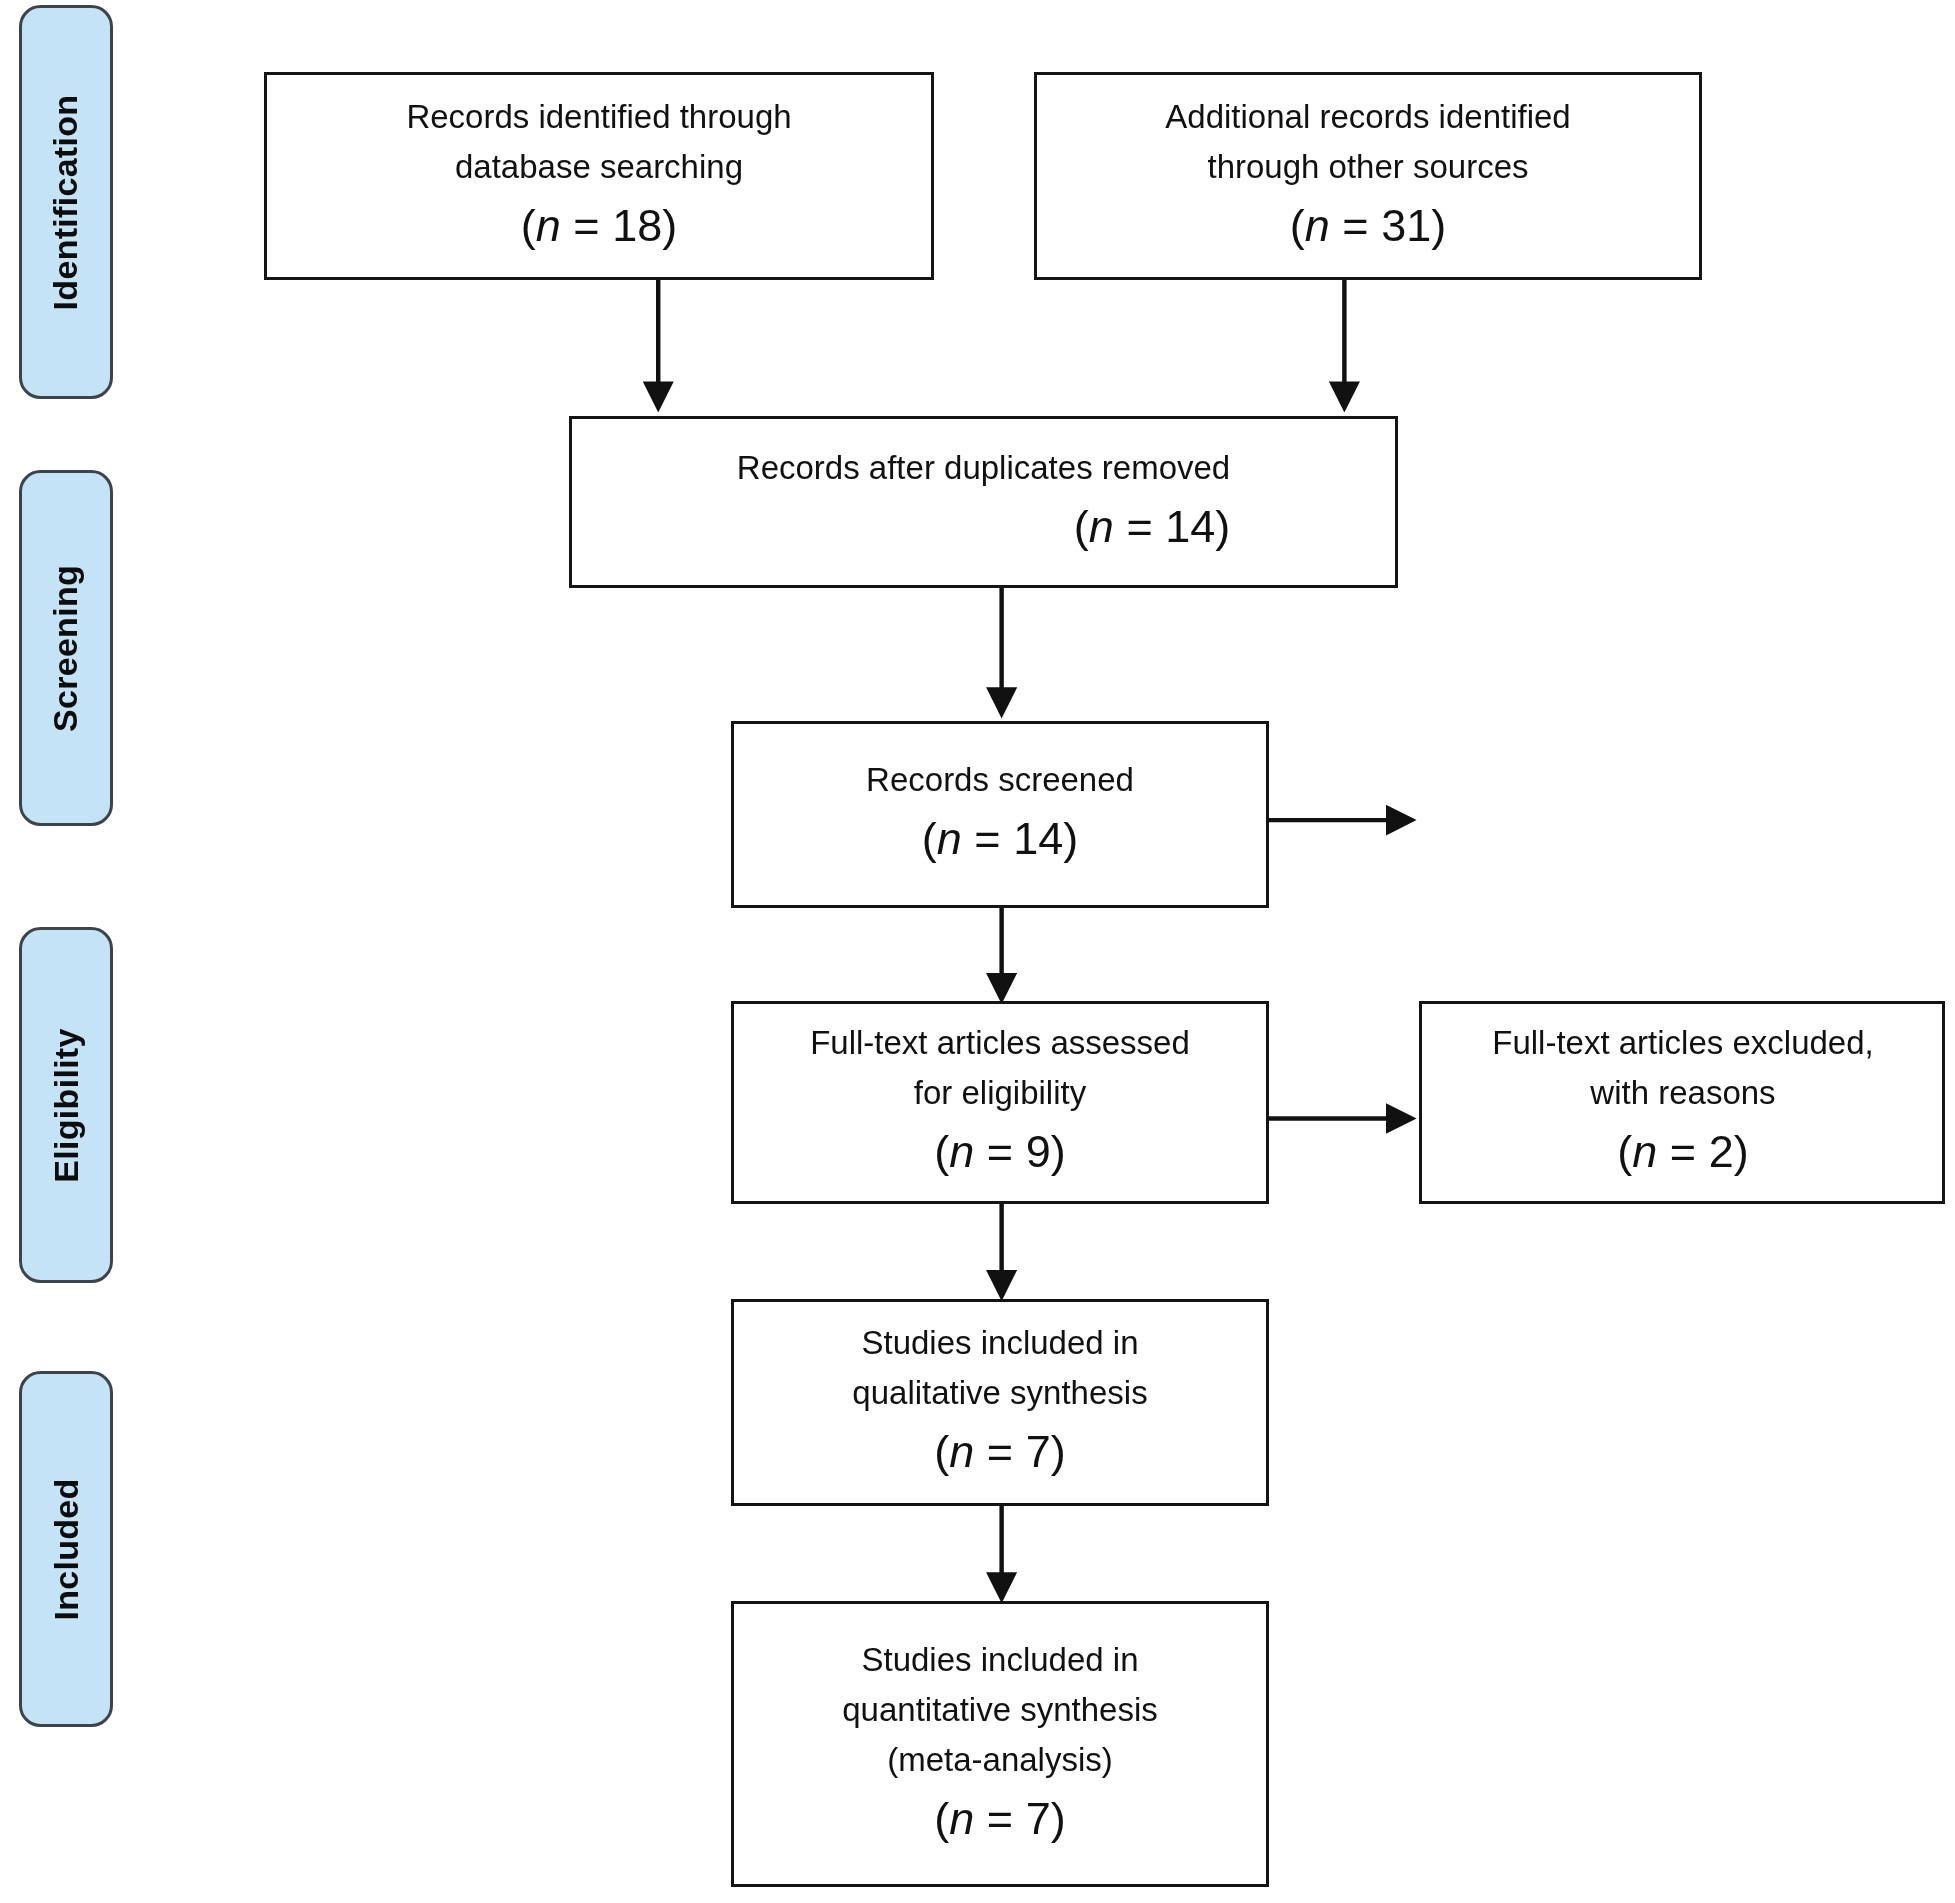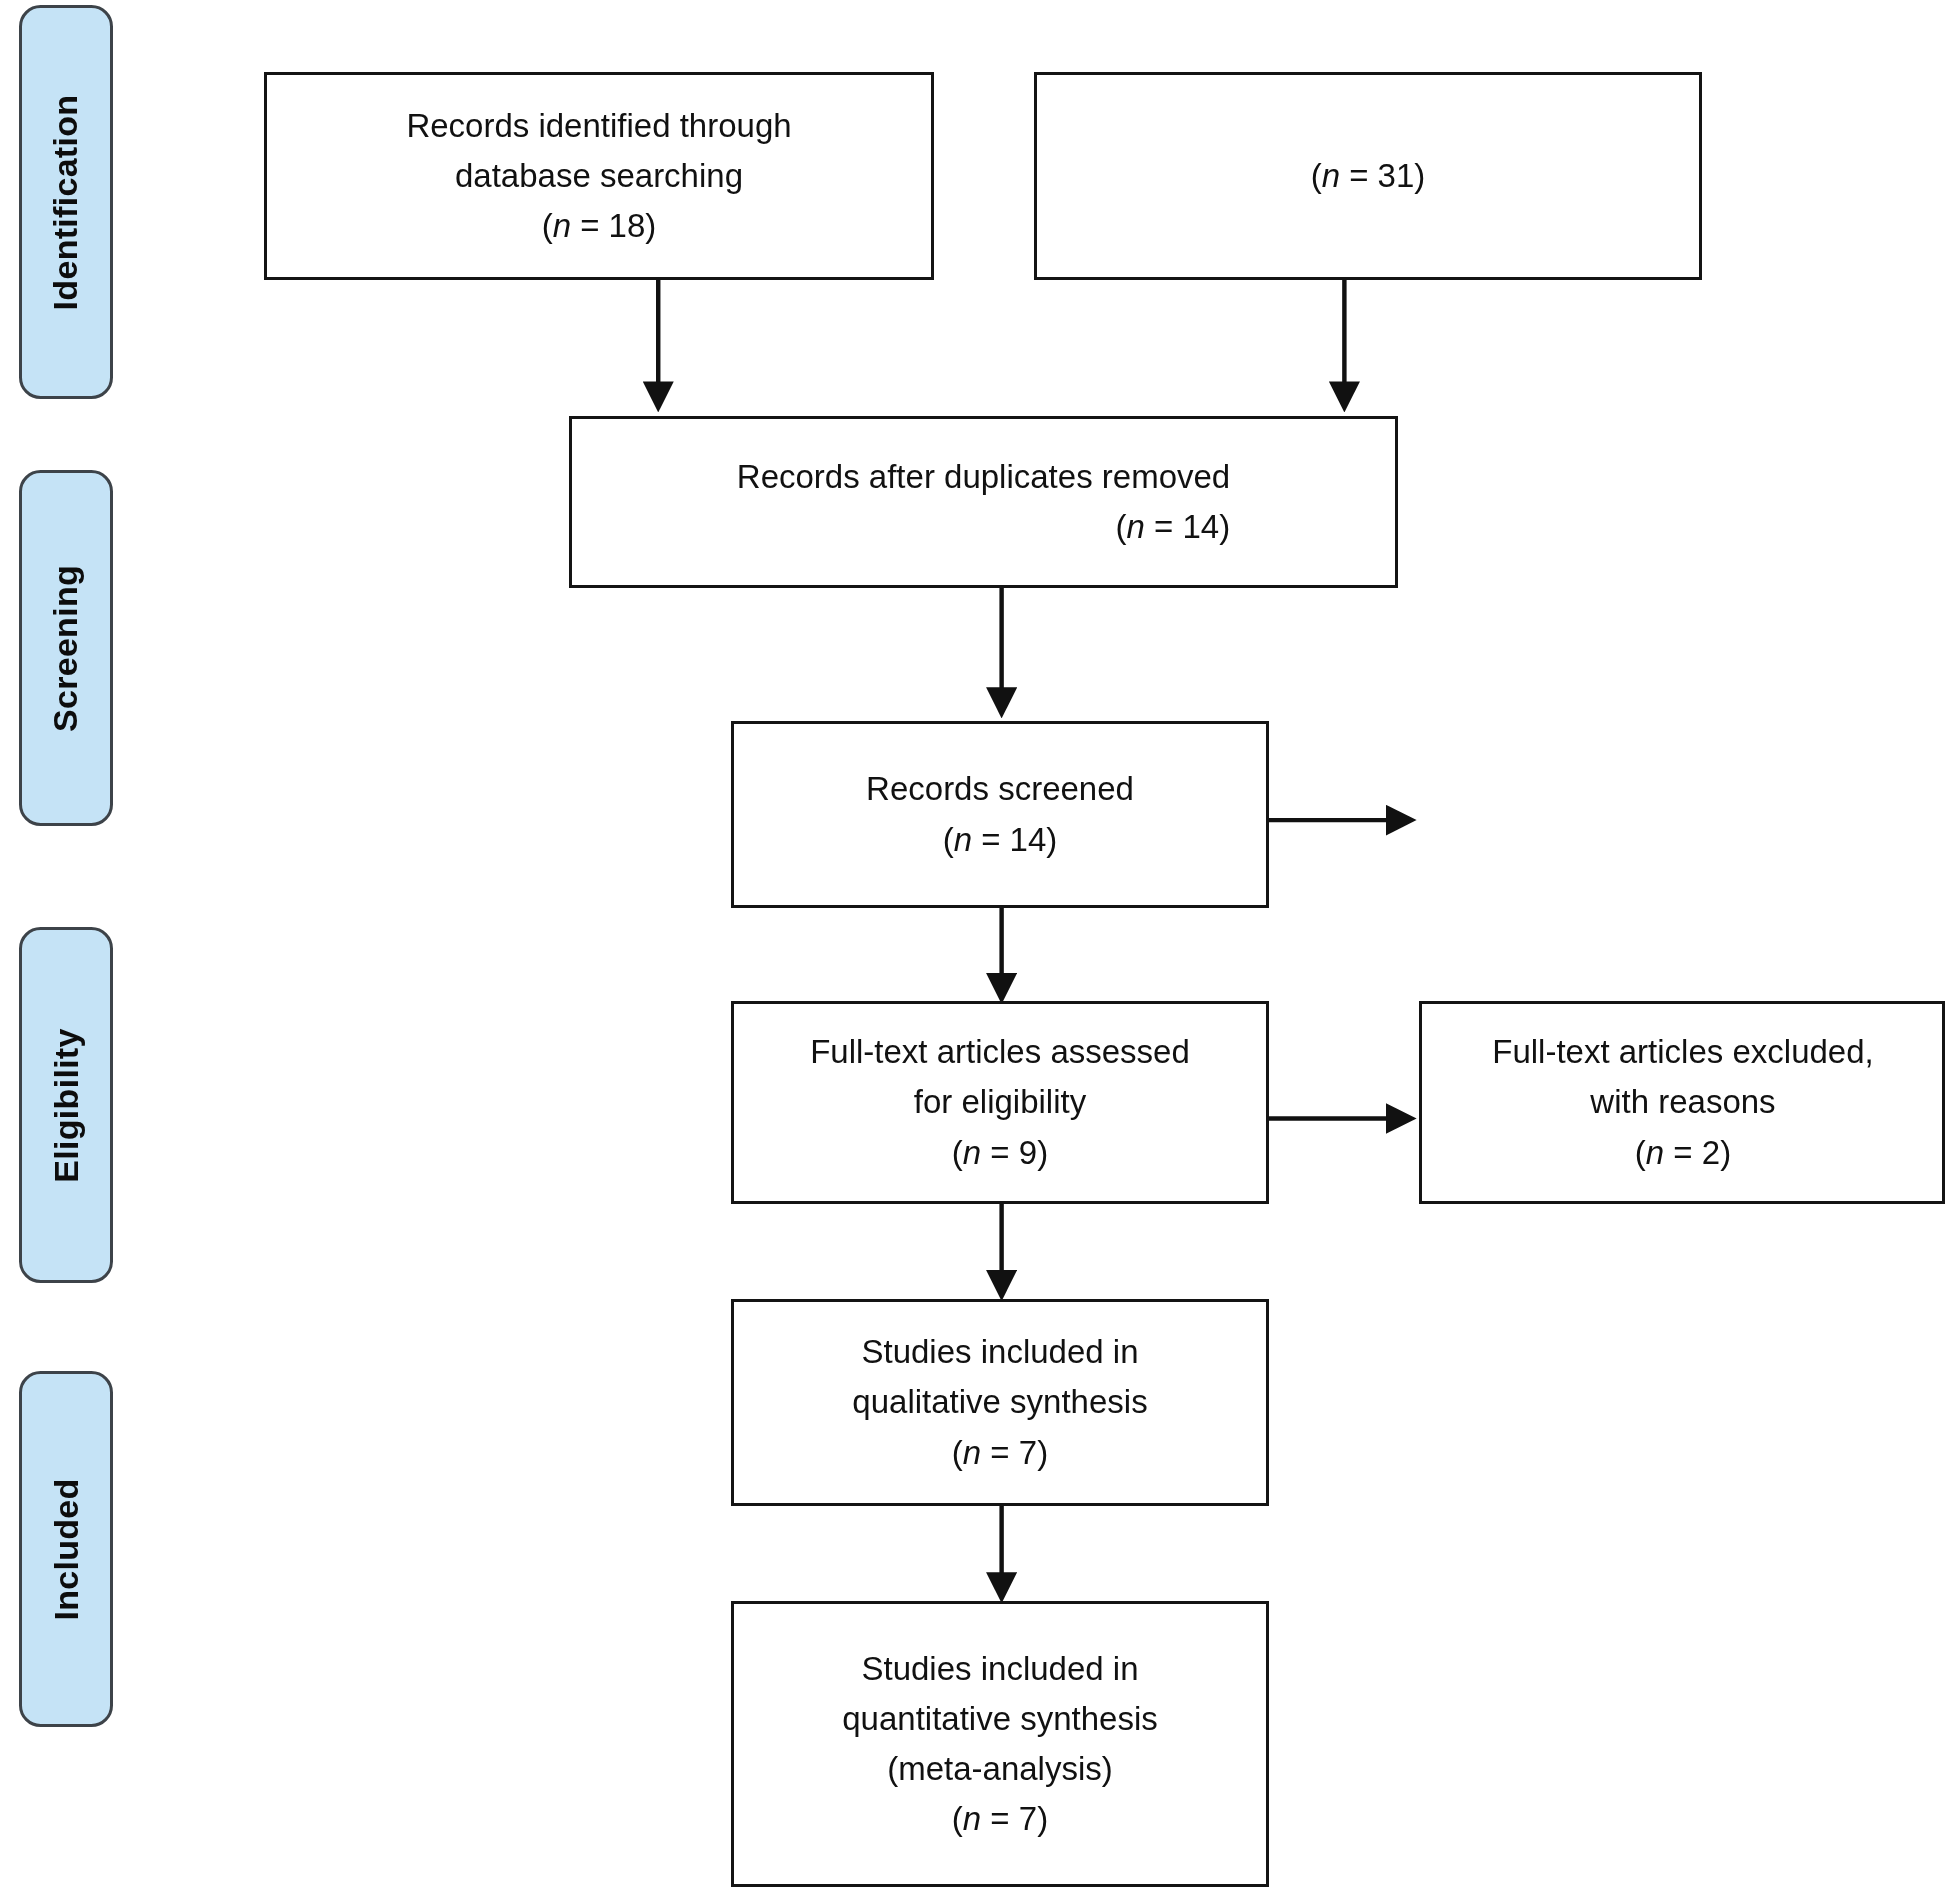--- a/index.html
+++ b/index.html
@@ -52,21 +52,21 @@
     padding: 6.3px 14px;
   }
   .flow-box .box-text {
     font-size: 33px;
     line-height: 1.52;
     color: #111111;
     font-family: "Liberation Sans", sans-serif;
     white-space: pre-line;
   }
   .flow-box .n-line {
-    font-size: 33px;
+    font-size: 45px;
     line-height: 1.52;
     color: #111111;
     display: block;
   }
   .n-italic {
     font-style: italic;
   }
 
   
   #connectors {
@@ -126,20 +126,22 @@
   <div class="flow-box" style="left:264px; top:72px; width:670px; height:208px;text-align:center;">
     <div>
       <span class="box-text">Records identified through
 database searching</span>
       <span class="n-line"><span>(</span><span class="n-italic">n</span><span> = 18)</span></span>
     </div>
   </div>
 
   <div class="flow-box" style="left:1034px; top:72px; width:668px; height:208px;">
     <div>
+      <span class="box-text">Additional records identified
+through other sources</span>
       <span class="n-line"><span>(</span><span class="n-italic">n</span><span> = 31)</span></span>
     </div>
   </div>
 
   <div class="flow-box" style="left:569px; top:416px; width:829px; height:172px;text-align:right;">
     <div>
       <span class="box-text">Records after duplicates removed</span>
       <span class="n-line"><span>(</span><span class="n-italic">n</span><span> = 14)</span></span>
     </div>
   </div>

